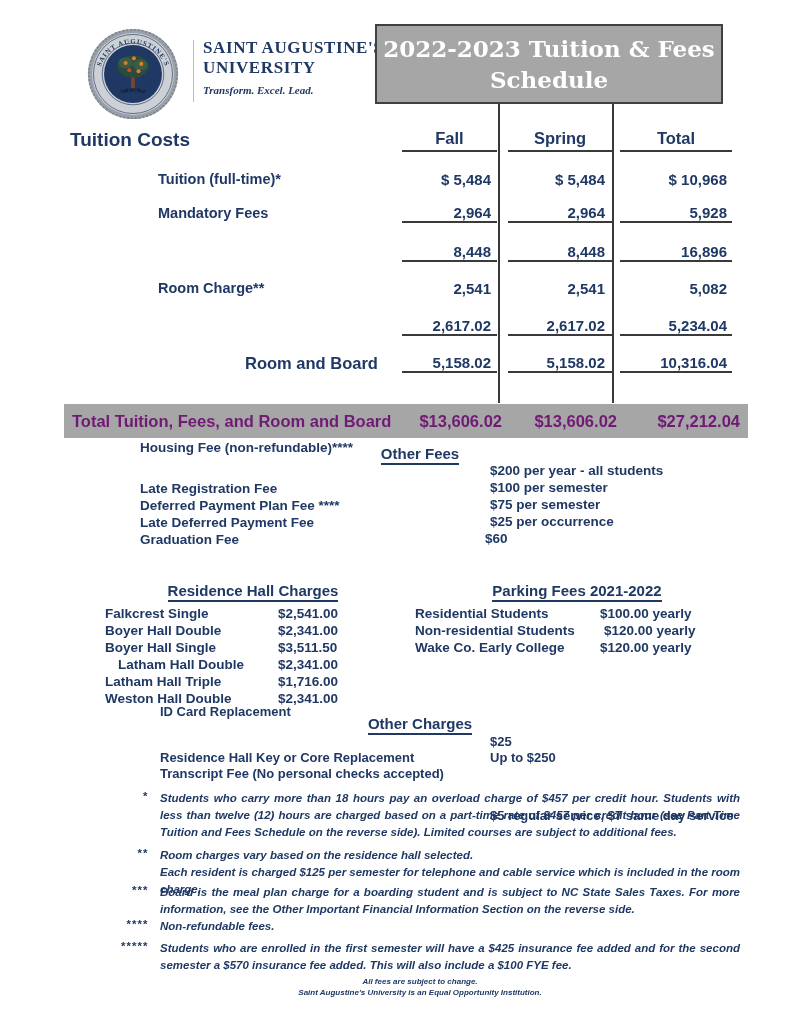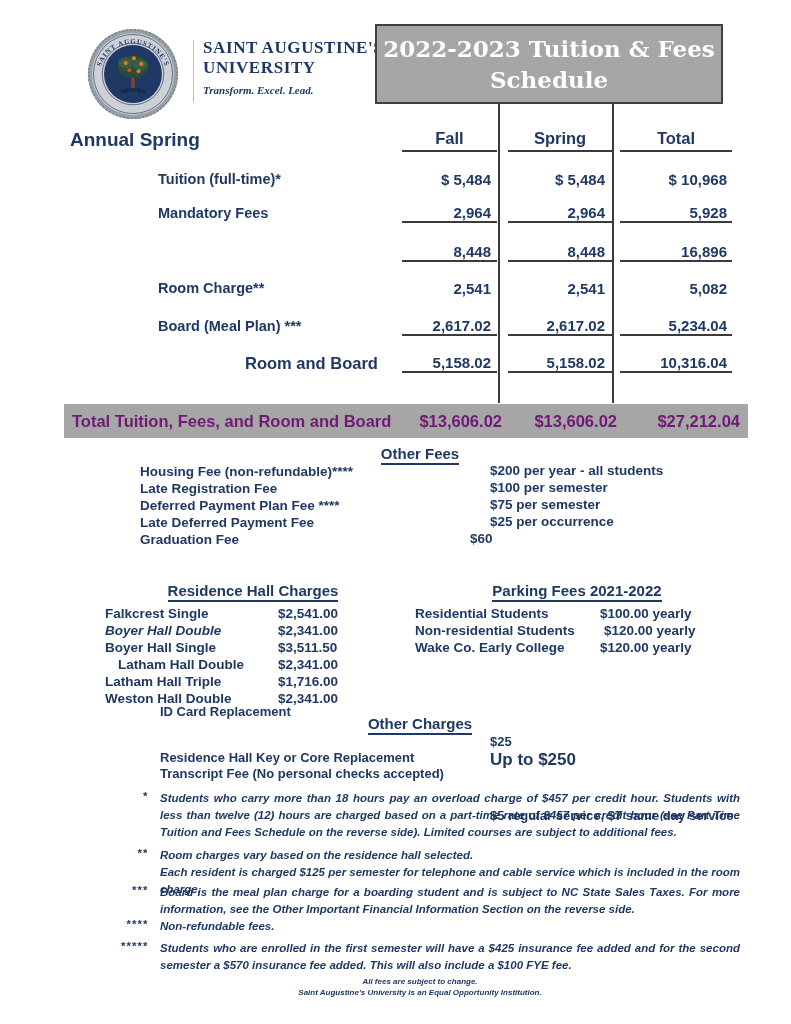--- a/index.html
+++ b/index.html
@@ -108,21 +108,21 @@
   <div id="uni-name2" class="abs uni-name">UNIVERSITY</div>
   <div id="uni-tagline" class="abs">Transform. Excel. Lead.</div>
 
   <div id="title-box" class="abs">
     <div class="title-text">
       <span>2022-2023 Tuition &amp; Fees</span><br>
       <span>Schedule</span>
     </div>
   </div>
 
-  <div id="annual-heading" class="abs">Annual Spring</div>
+  <div id="annual-heading" class="abs">Tuition Costs</div>
 
   <div id="vline1" class="abs vline"></div>
   <div id="vline2" class="abs vline"></div>
 
   <div id="thead" class="abs trow" style="top:126px;height:26px;">
     <div class="cell c-fall">Fall</div>
     <div class="cell c-spring">Spring</div>
     <div class="cell c-total">Total</div>
   </div>
 
@@ -147,21 +147,20 @@
   </div>
 
   <div class="abs trow" style="top:278px;">
     <div class="cell c-label">Room Charge**</div>
     <div class="cell c-fall">2,541</div>
     <div class="cell c-spring">2,541</div>
     <div class="cell c-total">5,082</div>
   </div>
 
   <div class="abs trow row-ul" style="top:316px;">
-    <div class="cell c-label">Board  (Meal Plan) ***</div>
     <div class="cell c-fall">2,617.02</div>
     <div class="cell c-spring">2,617.02</div>
     <div class="cell c-total">5,234.04</div>
   </div>
 
   <div class="abs trow row-ul row-sub" style="top:353px;">
     <div class="cell c-label">Room and  Board</div>
     <div class="cell c-fall">5,158.02</div>
     <div class="cell c-spring">5,158.02</div>
     <div class="cell c-total">10,316.04</div>
@@ -170,37 +169,37 @@
   <div id="total-bar" class="abs">
     <div id="tb-label" class="cell">Total Tuition, Fees, and Room and Board</div>
     <div id="tb-fall" class="cell">$13,606.02</div>
     <div id="tb-spring" class="cell">$13,606.02</div>
     <div id="tb-total" class="cell">$27,212.04</div>
   </div>
 
   <div class="abs sec-head" style="left:100px;top:445px;width:640px;">
     <span>Other Fees</span>
   </div>
-  <div class="abs li-label" style="left:140px;top:464px;">Housing Fee (non-refundable)****</div>
+  <div class="abs li-label" style="left:140px;top:440px;">Housing Fee (non-refundable)****</div>
   <div class="abs li-value" style="left:490px;top:463px;">$200 per year - all students</div>
   <div class="abs li-label" style="left:140px;top:481px;">Late Registration Fee</div>
   <div class="abs li-value" style="left:490px;top:480px;">$100 per semester</div>
   <div class="abs li-label" style="left:140px;top:498px;">Deferred Payment Plan Fee ****</div>
   <div class="abs li-value" style="left:490px;top:497px;">$75 per semester</div>
   <div class="abs li-label" style="left:140px;top:515px;">Late Deferred Payment Fee</div>
   <div class="abs li-value" style="left:490px;top:514px;">$25 per occurrence</div>
   <div class="abs li-label" style="left:140px;top:532px;">Graduation Fee</div>
-  <div class="abs li-value" style="left:470px;top:531px;">$60</div>
+  <div class="abs li-value" style="left:485px;top:531px;">$60</div>
 
   <div class="abs sec-head" style="left:103px;top:582px;width:300px;">
     <span>Residence Hall Charges</span>
   </div>
   <div class="abs li-label" style="left:105px;top:606px;">Falkcrest Single</div>
   <div class="abs li-value" style="left:278px;top:606px;">$2,541.00</div>
-  <div class="abs li-label" style="left:105px;top:623px;font-style:italic;">Boyer Hall Double</div>
+  <div class="abs li-label" style="left:105px;top:623px;">Boyer Hall Double</div>
   <div class="abs li-value" style="left:278px;top:623px;">$2,341.00</div>
   <div class="abs li-label" style="left:105px;top:640px;">Boyer Hall Single</div>
   <div class="abs li-value" style="left:278px;top:640px;">$3,511.50</div>
   <div class="abs li-label" style="left:105px;top:657px;padding-left:13px;">Latham Hall Double</div>
   <div class="abs li-value" style="left:278px;top:657px;">$2,341.00</div>
   <div class="abs li-label" style="left:105px;top:674px;">Latham Hall Triple</div>
   <div class="abs li-value" style="left:278px;top:674px;">$1,716.00</div>
   <div class="abs li-label" style="left:105px;top:691px;">Weston Hall Double</div>
   <div class="abs li-value" style="left:278px;top:691px;">$2,341.00</div>
 
@@ -213,21 +212,21 @@
   <div class="abs li-value" style="left:604px;top:623px;">$120.00 yearly</div>
   <div class="abs li-label" style="left:415px;top:640px;">Wake Co. Early College</div>
   <div class="abs li-value" style="left:600px;top:640px;">$120.00 yearly</div>
 
   <div class="abs sec-head" style="left:100px;top:715px;width:640px;">
     <span>Other Charges</span>
   </div>
   <div class="abs li-label" style="left:160px;top:704px;font-size:13px;">ID Card Replacement</div>
   <div class="abs li-value" style="left:490px;top:734px;font-size:13px;">$25</div>
   <div class="abs li-label" style="left:160px;top:750px;font-size:13px;">Residence Hall Key or Core Replacement</div>
-  <div class="abs li-value" style="left:490px;top:750px;font-size:17px;">Up to $250</div>
+  <div class="abs li-value" style="left:490px;top:750px;font-size:13px;">Up to $250</div>
   <div class="abs li-label" style="left:160px;top:766px;font-size:13px;">Transcript Fee (No personal checks accepted)</div>
   <div class="abs li-value" style="left:490px;top:808px;font-size:13px;">$5 regular service, $7 same day service</div>
 
   <div class="abs fn-marker" style="left:100px;top:790px;">*</div>
   <div class="abs fn-text" style="top:790px;"><span>Students who carry more than 18 hours pay an overload charge of $457 per credit hour. Students with less than twelve (12) hours are charged based on a part-time rate of $457 per credit hour (see </span><b>Part Time Tuition and Fees Schedule</b><span> on the reverse side).  Limited courses are subject to additional fees.</span></div>
 
   <div class="abs fn-marker" style="left:100px;top:847px;">**</div>
   <div class="abs fn-text" style="top:847px;"><span>Room charges vary based on the residence hall selected.
 Each resident is charged $125 per semester for telephone and cable service which is included in the room charge.</span><b></b><span></span></div>
 

